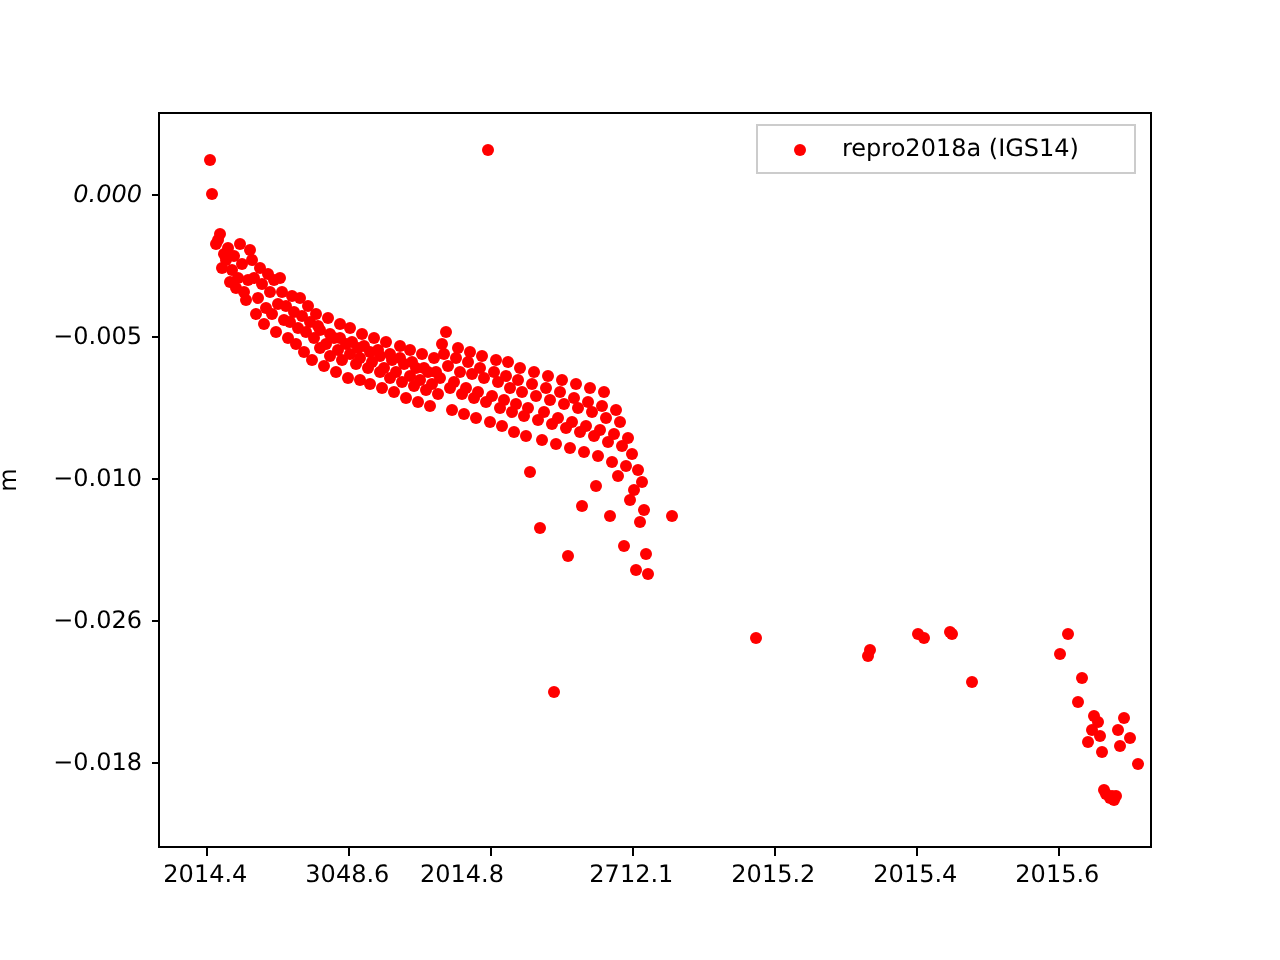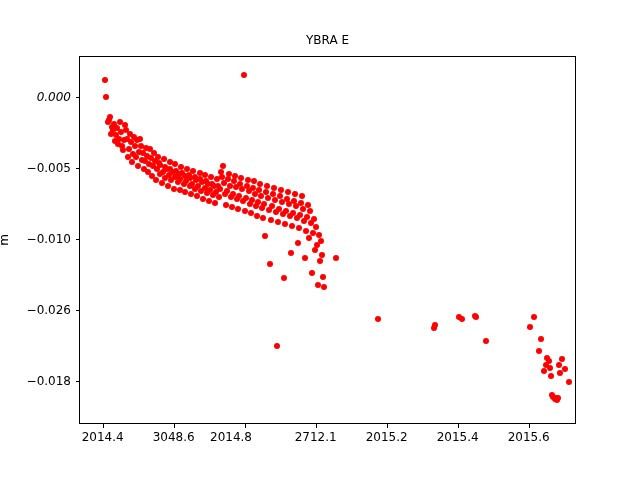--- a/index.html
+++ b/index.html
@@ -122,21 +122,20 @@
     font-size: 12px;
     color: #000000;
     white-space: nowrap;
   }
 </style>
 </head>
 <body>
 
 <div id="figure">
 
-  <div id="plot-title">YBRA E</div>
 
   <div id="ylabel">m</div>
 
   <div id="axes-frame">
     <div id="data-layer">
         <div class="marker" style="left: 25.1px; top: 22.76px; background: rgb(255, 0, 0); width: 6px; height: 6px; margin-left: -3px; margin-top: -3px;"></div>
         <div class="marker" style="left: 26.16px; top: 39.83px; background: rgb(255, 0, 0); width: 6px; height: 6px; margin-left: -3px; margin-top: -3px;"></div>
         <div class="marker" style="left: 27.94px; top: 65.43px; background: rgb(255, 0, 0); width: 6px; height: 6px; margin-left: -3px; margin-top: -3px;"></div>
         <div class="marker" style="left: 29px; top: 62.59px; background: rgb(255, 0, 0); width: 6px; height: 6px; margin-left: -3px; margin-top: -3px;"></div>
         <div class="marker" style="left: 30.07px; top: 59.74px; background: rgb(255, 0, 0); width: 6px; height: 6px; margin-left: -3px; margin-top: -3px;"></div>
@@ -410,14 +409,18 @@
       <div class="ytick-line" style="top: 167.67px;"></div>
       <div class="ytick-label" style="top: 167.67px;">−0.005</div>
       <div class="ytick-line" style="top: 238.79px;"></div>
       <div class="ytick-label" style="top: 238.79px;">−0.010</div>
       <div class="ytick-line" style="top: 309.92px;"></div>
       <div class="ytick-label" style="top: 309.92px;">−0.026</div>
       <div class="ytick-line" style="top: 381.04px;"></div>
       <div class="ytick-label" style="top: 381.04px;">−0.018</div>
     </div>
 
+  <div id="legend">
+    <span id="legend-marker" style="background: rgb(255, 0, 0);"></span>
+    <span id="legend-label">repro2018a (IGS14)</span>
+  </div>
 
 </div>
 
 </body></html>

